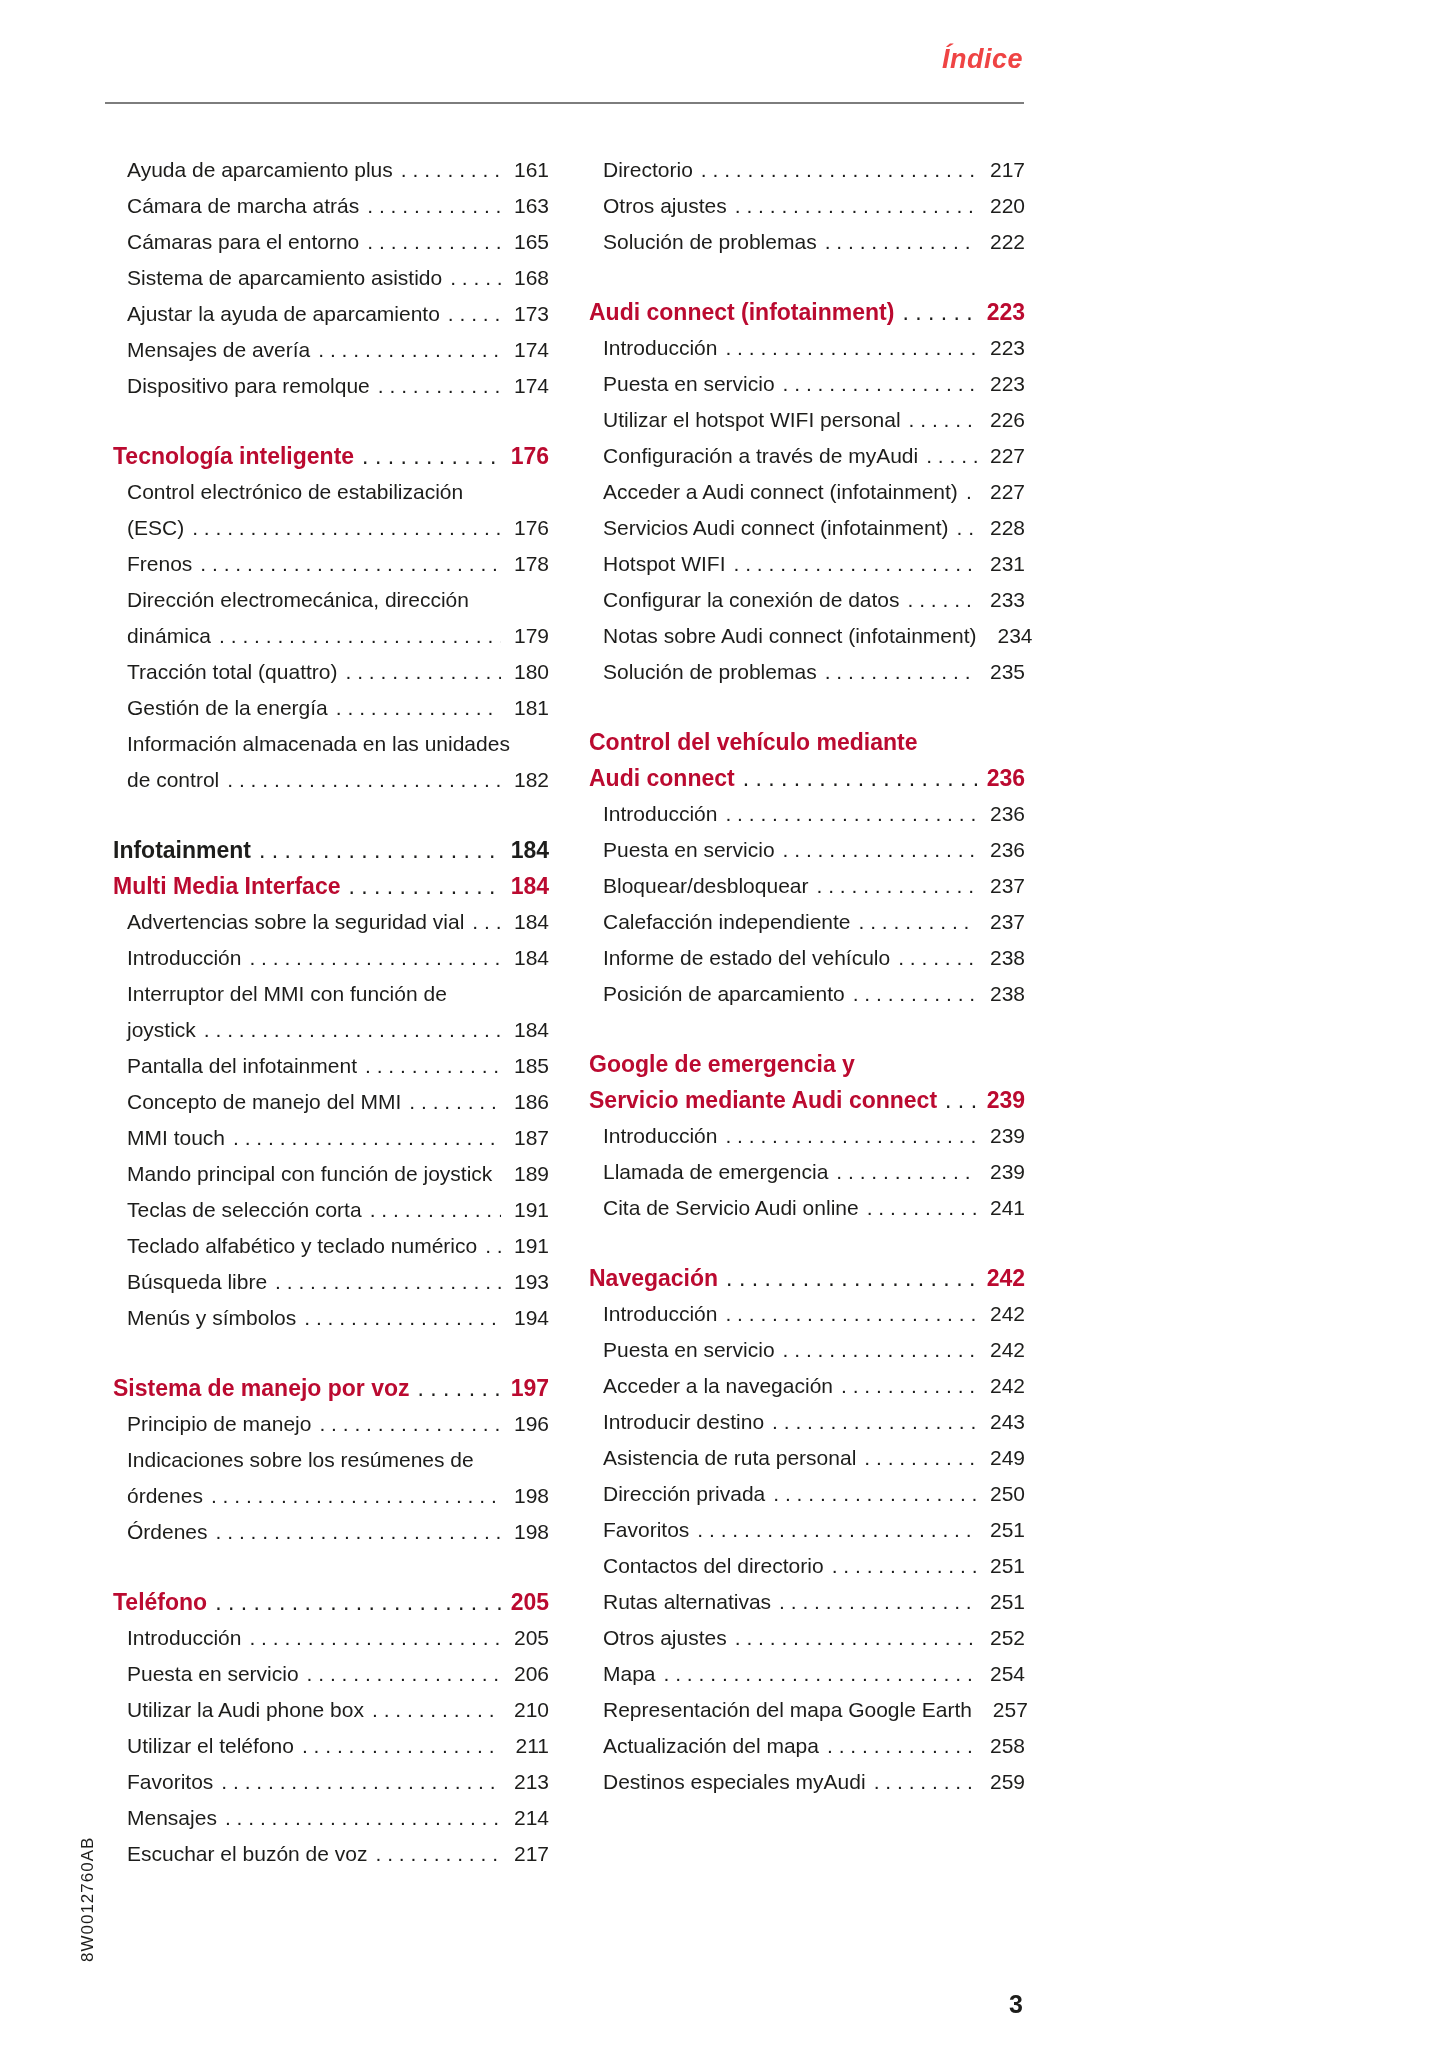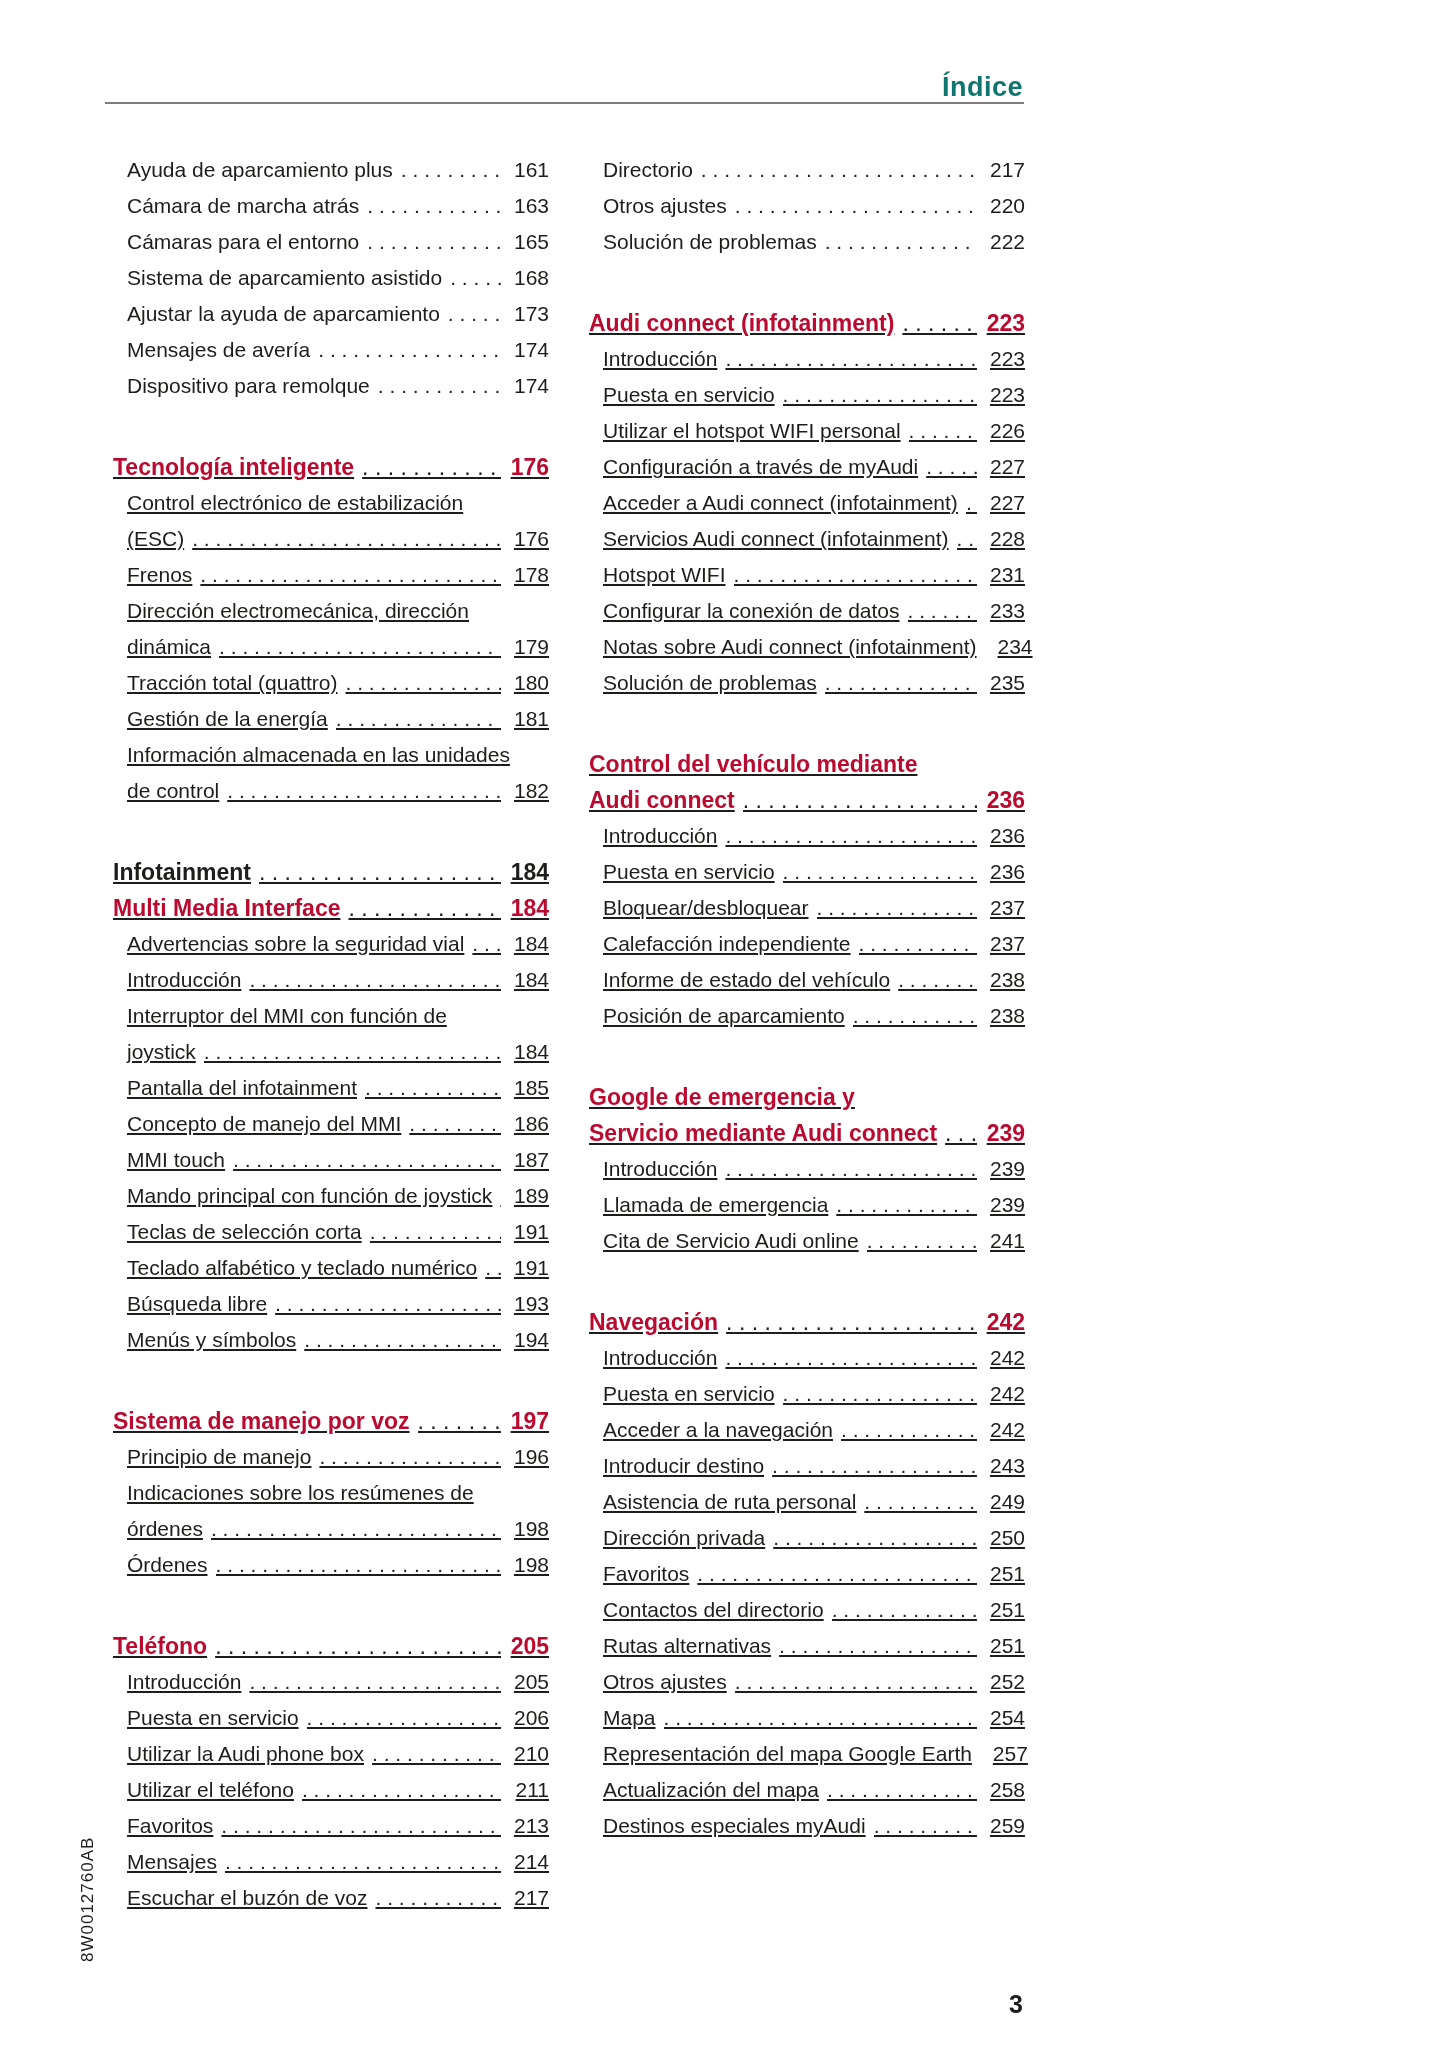--- a/index.html
+++ b/index.html
@@ -8,36 +8,37 @@
     background:#ffffff;
     font-family:"Liberation Sans", sans-serif;
     color:#1d1d1b;
     position:relative;
     overflow:hidden;
   }
   .page { position:absolute; inset:0; }
 
   .header-title {
     position:absolute;
-    top:72px; right:422px;
+    top:44px; right:422px;
     font-size:27px; font-weight:bold;
-    color:#0f766e;
+    color:#ef4444;
     letter-spacing:0.5px;
+    font-style:italic;
   }
   .header-rule {
     position:absolute;
     top:102px; left:105px; width:919px;
     border-top:2px solid #7d7d7d;
   }
 
   .col { position:absolute; top:152px; width:436px; }
   .col-left { left:113px; }
   .col-right { left:589px; }
 
-  .toc-section + .toc-section { margin-top:45px;text-decoration:underline; }
+  .toc-section + .toc-section { margin-top:34px; }
 
   .row {
     display:flex;
     align-items:baseline;
     line-height:36px;
     font-size:21px;
   }
   .row.item { padding-left:14px; }
   .row .txt { flex:0 0 auto; white-space:nowrap; }
   .leader {

